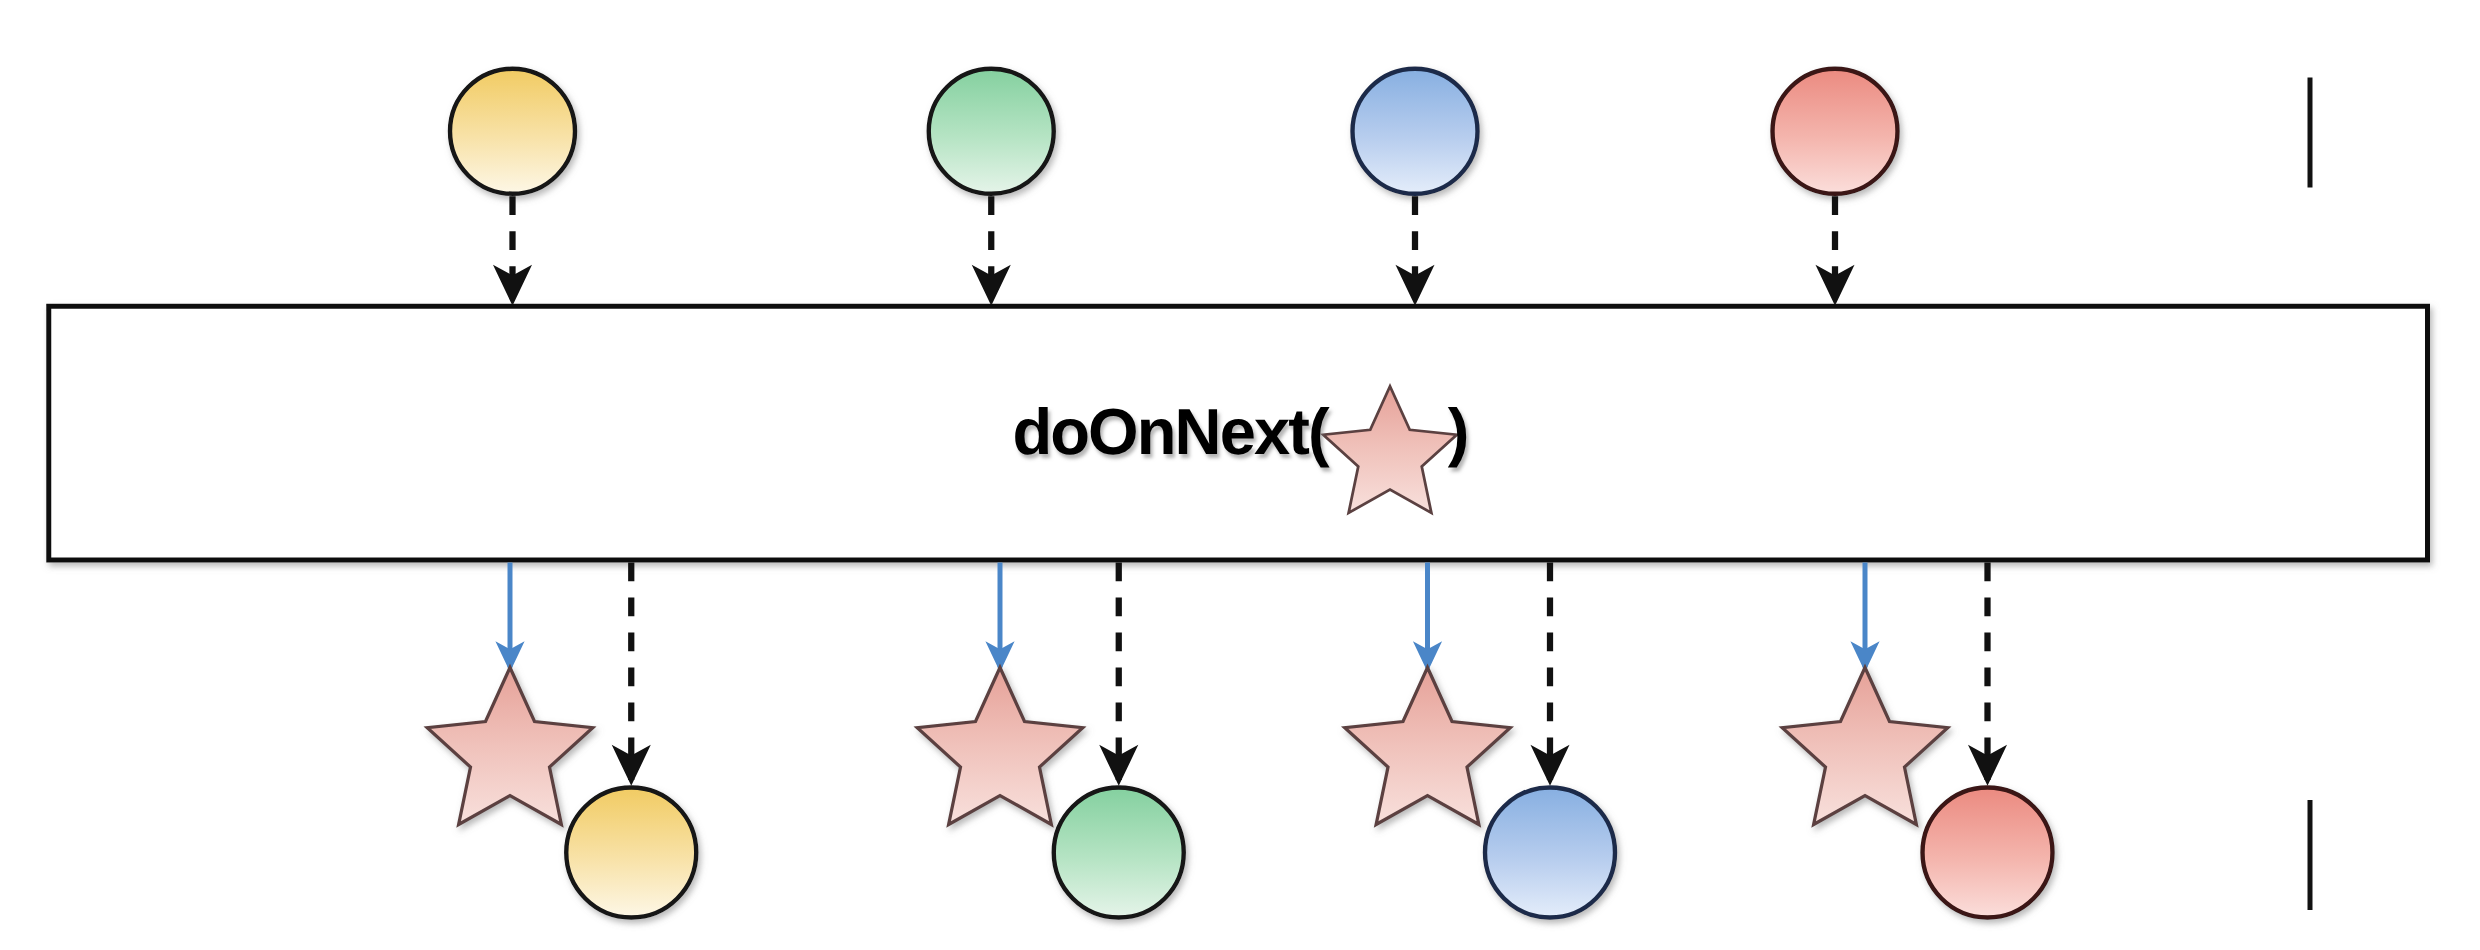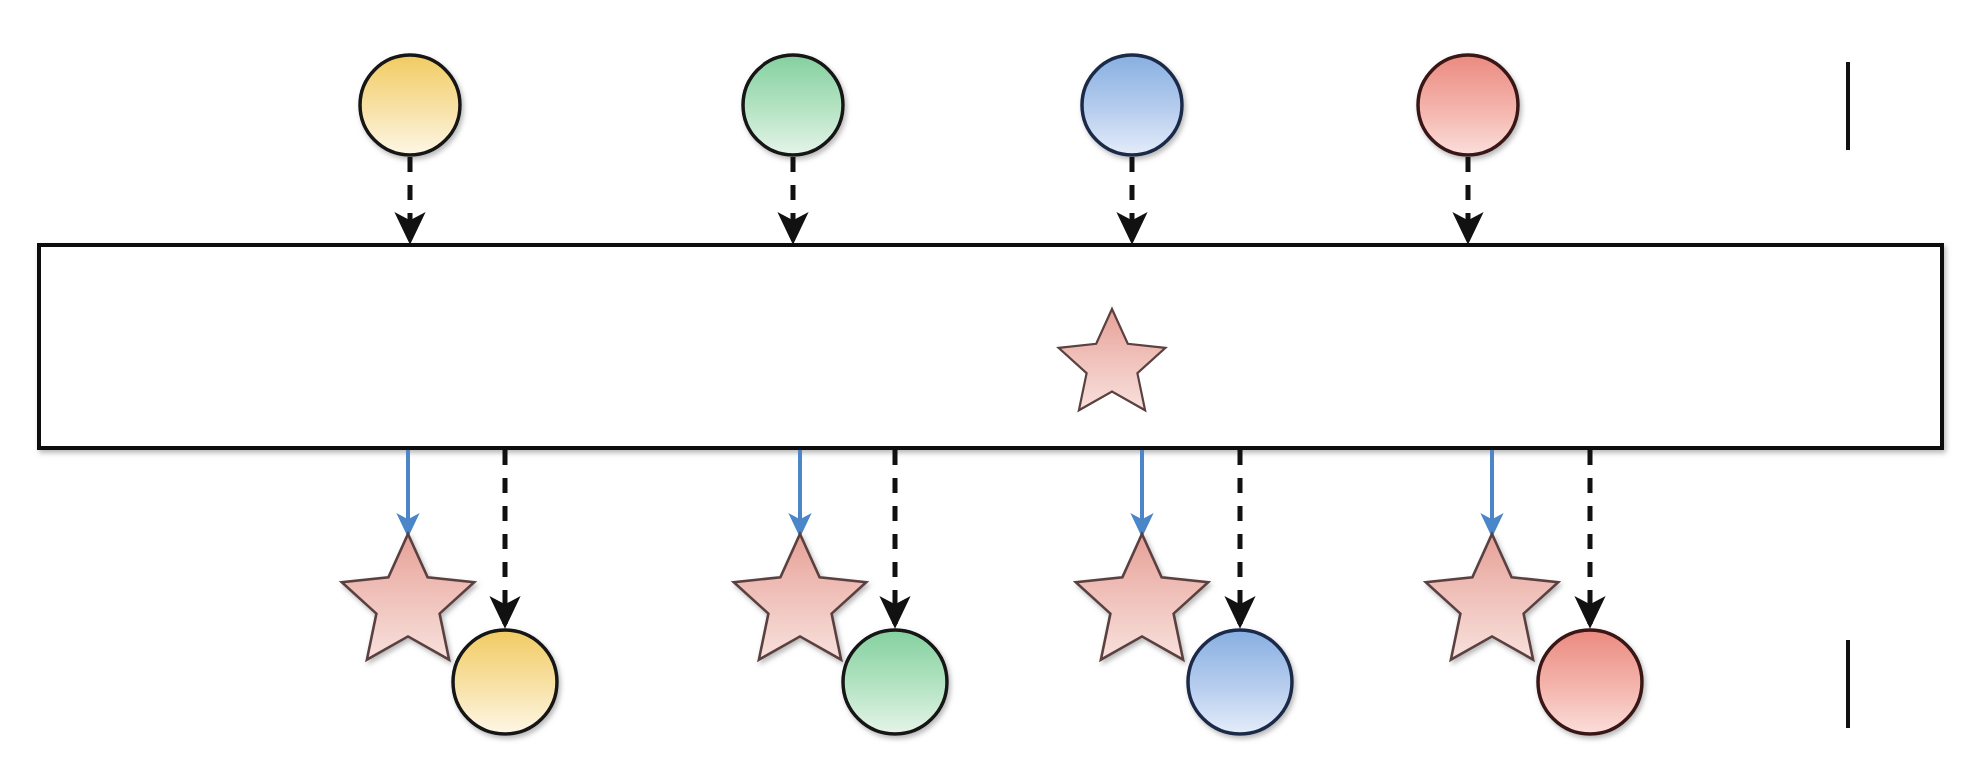--- a/index.html
+++ b/index.html
@@ -164,14 +164,17 @@
         <circle cx="1240" cy="682" r="52" fill="url(#grad-blue)" stroke="#1b2b4a" stroke-width="3.5"></circle>
         <circle cx="1590" cy="682" r="52" fill="url(#grad-red)" stroke="#3a1412" stroke-width="3.5"></circle>
       </g>
     </g>
 
     <g>
       <polygon fill="url(#grad-star)" stroke="#5b4141" stroke-width="2.2" stroke-linejoin="miter" points="1112,309 1127.8,343.8 1165.4,347.8 1137.4,373.2 1145.1,410.3 1112,391.6 1078.9,410.3 1086.6,373.2 1058.6,347.8 1096.2,343.8"></polygon>
     </g>
   </svg>
 
+  <div class="op-label">
+    <span class="seg">doOnNext(</span><span class="star-slot"></span><span class="seg">)</span>
+  </div>
 
 </div>
 
 </body></html>

